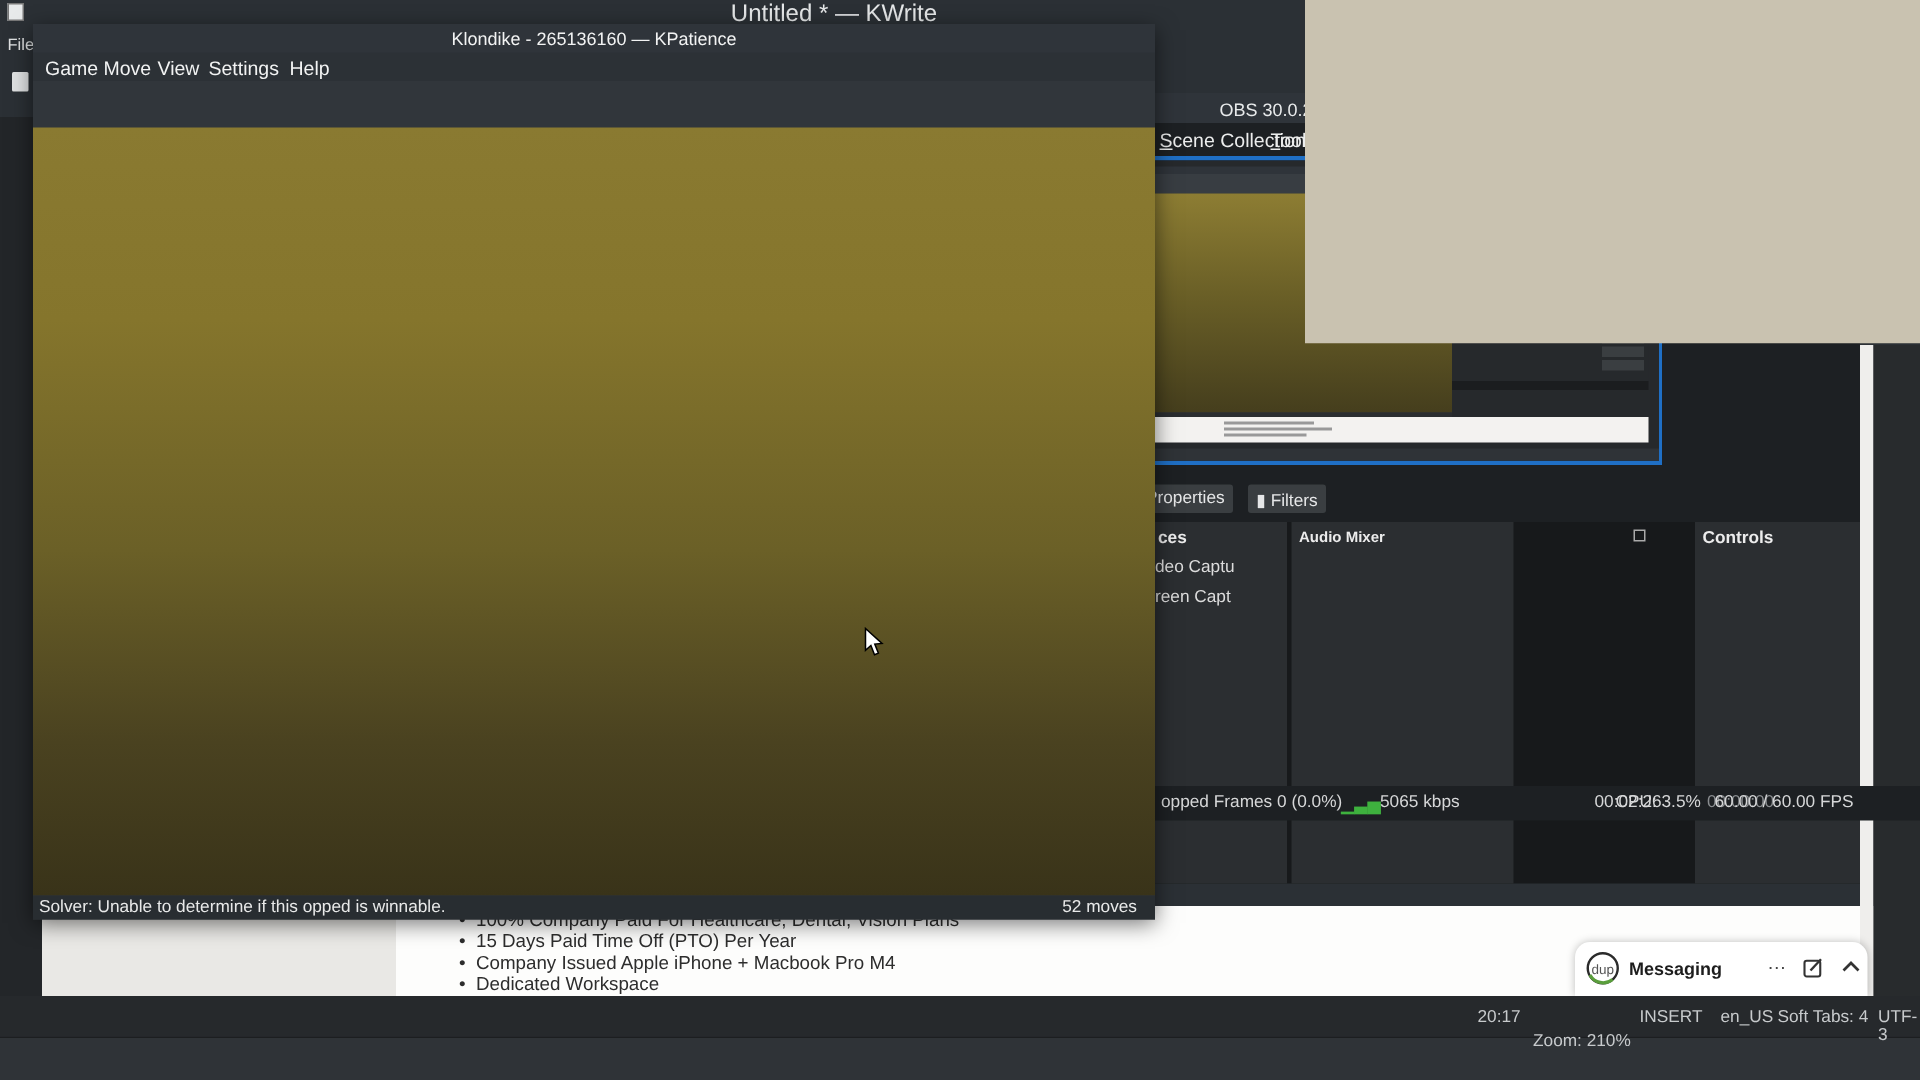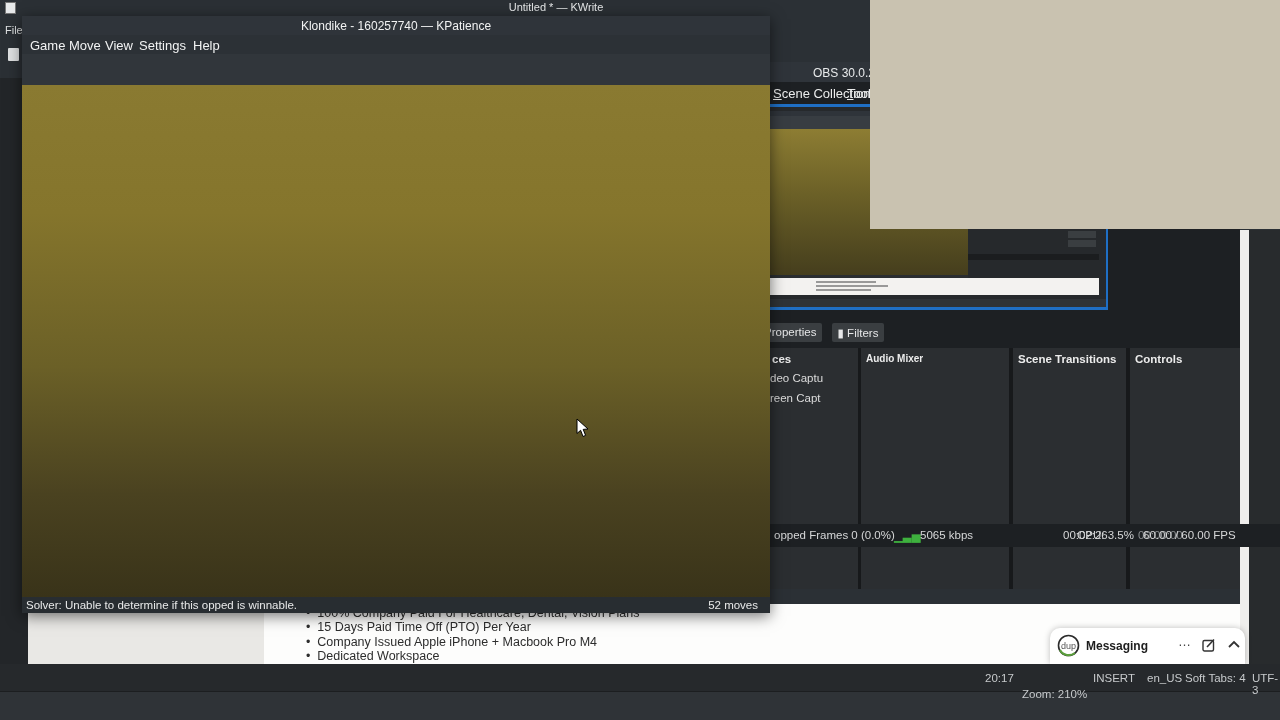--- a/index.html
+++ b/index.html
@@ -7,21 +7,21 @@
   body { font-family:"Liberation Sans", sans-serif; }
   #screen { position:relative; width:1280px; height:720px; background:#26292c; overflow:hidden; }
   .abs { position:absolute; }
 </style>
 </head>
 <body>
 <div id="screen">
 
   <div class="abs" id="kwrite-titlebar" style="left:0;top:0;width:1280px;height:16px;background:#2b3035;">
     <div class="abs" style="left:5px;top:2px;width:11px;height:12px;background:#e8eaeb;border:1px solid #777;"></div>
-    <div class="abs" style="left:0;top:1px;width:1112px;text-align:center;font-size:11px;color:#e6e8e9;">Untitled * — KWrite</div>
+    <div class="abs" style="left:0;top:1px;width:1112px;text-align:center;font-size:16px;color:#e6e8e9;">Untitled * — KWrite</div>
   </div>
   <div class="abs" id="kwrite-body" style="left:0;top:16px;width:1280px;height:648px;background:#2b3035;">
     <div class="abs" style="left:5px;top:8px;font-size:11px;color:#dfe1e2;">File</div>
     <div class="abs" style="left:8px;top:32px;width:11px;height:13px;background:#dfe1e2;border-radius:1px;"></div>
 
     <div class="abs" style="left:0;top:62px;width:28px;height:586px;background:#232629;"></div>
     <div class="abs" id="linenums" style="left:0;top:62px;width:20px;height:540px;color:#7b8085;font-size:17px;text-align:right;"></div>
   </div>
 
   <div class="abs" id="webpage" style="left:28px;top:604px;width:1221px;height:60px;background:#fdfdfc;">
@@ -105,23 +105,20 @@
         <div class="abs" style="left:2px;top:5px;font-size:11.5px;font-weight:bold;color:#ececec;">ces</div>
         <div class="abs" style="left:0px;top:24px;font-size:11.5px;color:#dcdcdc;">deo Captu</div>
         <div class="abs" style="left:0px;top:44px;font-size:11.5px;color:#dcdcdc;">reen Capt</div>
       </div>
 
       <div class="abs" style="left:91px;top:0;width:148px;height:241px;background:#2b2e31;">
         <div class="abs" style="left:5px;top:5px;font-size:10px;font-weight:bold;color:#ececec;">Audio Mixer</div>
         <div class="abs" style="left:228px;top:5px;width:8px;height:8px;border:1px solid #aaa;"></div>
       </div>
 
-      <div class="abs" style="left:243px;top:0;width:113px;height:241px;background:#2b2e31;">
-        <div class="abs" style="left:5px;top:5px;font-size:11.5px;font-weight:bold;color:#ececec;">Scene Transitions</div>
-      </div>
 
       <div class="abs" style="left:360px;top:0;width:110px;height:241px;background:#2b2e31;text-align:right;">
         <div class="abs" style="left:5px;top:5px;font-size:11.5px;font-weight:bold;color:#ececec;">Controls</div>
       </div>
     </div>
 
     <div class="abs" style="left:0;top:462px;width:564px;height:23px;background:#1d2023;color:#d6d7d8;font-size:11.5px;">
       <div class="abs" style="left:4px;top:5px;">opped Frames 0 (0.0%)</div>
       <div class="abs" style="left:124px;top:5px;color:#3eb13e;">▁▃▅</div>
       <div class="abs" style="left:150px;top:5px;">5065 kbps</div>
@@ -132,21 +129,21 @@
     </div>
   </div>
 
   <svg class="abs" id="webcam" style="left:870px;top:0;" width="410" height="229" viewBox="0 0 410 229">
     <rect x="0" y="0" width="410" height="229" fill="#c9c2b0"></rect>
   </svg>
 
   <div class="abs" id="kpat" style="left:22px;top:16px;width:748px;height:597px;background:#31363b;box-shadow:0 3px 14px rgba(0,0,0,0.55);">
 
     <div class="abs" style="left:0;top:0;width:748px;height:19px;background:#2f343a;">
-      <div class="abs" style="left:0;top:3px;width:748px;text-align:center;font-size:12px;color:#f2f3f3;">Klondike - 160257740 — KPatience</div>
+      <div class="abs" style="left:0;top:3px;width:748px;text-align:center;font-size:12px;color:#f2f3f3;">Klondike - 265136160 — KPatience</div>
     </div>
 
     <div class="abs" style="left:0;top:19px;width:748px;height:19px;background:#2c3136;font-size:13px;color:#f2f3f3;">
       <span class="abs" style="left:8px;top:3px;">Game</span>
       <span class="abs" style="left:47px;top:3px;">Move</span>
       <span class="abs" style="left:83px;top:3px;">View</span>
       <span class="abs" style="left:117px;top:3px;">Settings</span>
       <span class="abs" style="left:171px;top:3px;">Help</span>
     </div>
 

